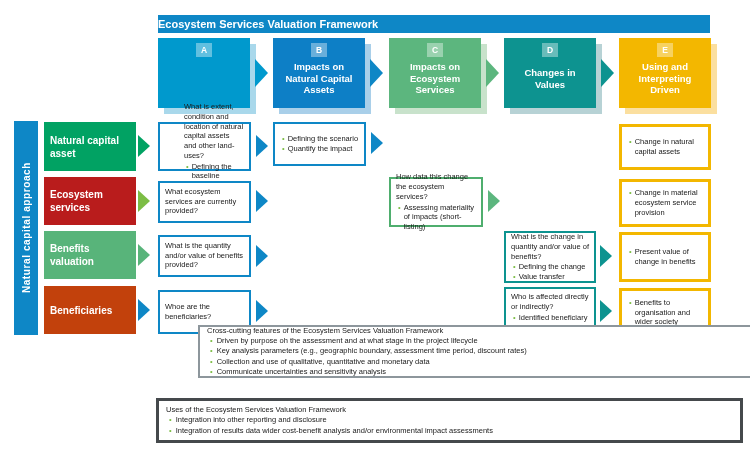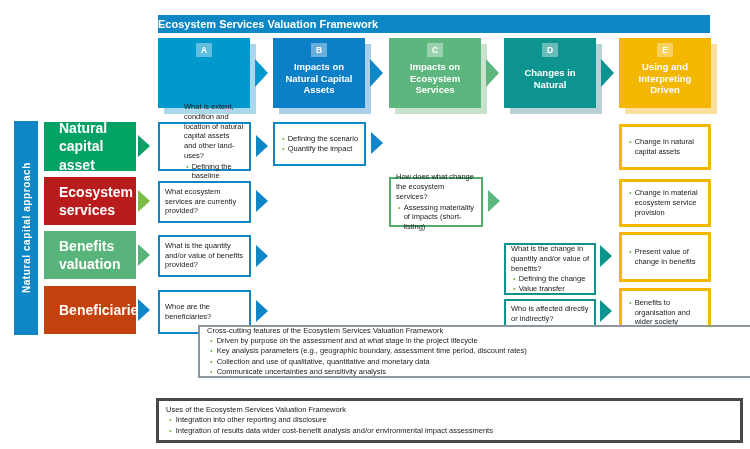--- a/index.html
+++ b/index.html
@@ -45,40 +45,40 @@
   .vbar{
     position:absolute;left:14px;top:121px;width:24px;height:214px;background:#0e87c6;
     display:flex;align-items:center;justify-content:center;
   }
   .vbar .vtxt{
     writing-mode:vertical-rl;transform:rotate(180deg);
     color:#fff;font-weight:bold;font-size:10px;letter-spacing:0.6px;white-space:nowrap;
   }
   
   .rowlab{
-    position:absolute;left:44px;width:92px;color:#fff;font-weight:bold;font-size:14px;
-    display:flex;align-items:center;padding-left:15px;box-sizing:border-box;line-height:1.3;
+    position:absolute;left:44px;width:92px;color:#fff;font-weight:bold;font-size:10px;
+    display:flex;align-items:center;padding-left:6px;box-sizing:border-box;line-height:1.3;
   }
   .rl1{top:122px;height:49px;background:#01a263;}
   .rl2{top:177px;height:48px;background:#b91c1c;}
   .rl3{top:231px;height:48px;background:#58b47a;}
   .rl4{top:286px;height:48px;background:#c2410c;}
   .a-rl1{border-left-color:#01a263;}
   .a-rl2{border-left-color:#7cbd45;}
   .a-rl3{border-left-color:#58b47a;}
   .a-rl4{border-left-color:#0e87c6;}
   
   .qbox{
     position:absolute;background:#fff;box-sizing:border-box;
     font-size:7.5px;line-height:1.3;color:#1a1a1a;
     padding:4px 5px;display:flex;flex-direction:column;justify-content:center;
   }
   .b-blue{border:2.5px solid #0e87c6;}
   .b-green{border:2.5px solid #4fae6e;}
-  .b-teal{border:2.5px solid #0d9390;margin-top:12px;}
+  .b-teal{border:2.5px solid #0d9390;}
   .b-yellow{border:3px solid #f3b700;}
   .qbox .q{margin:0 0 1px 0;}
   .bl{display:flex;margin:0;}
   .bl .blt{color:#7cbd45;font-size:7.5px;margin:0 3px 0 2px;line-height:1.3;}
   .bl .btx{flex:1;}
   
   .fbox{
     position:absolute;left:158px;background:#fff;box-sizing:border-box;
     font-size:7.5px;line-height:1.35;color:#1a1a1a;
     padding:3px 7px;display:flex;flex-direction:column;justify-content:center;
@@ -103,21 +103,21 @@
   <div class="stage stB">
     <div class="badge">B</div>
     <div class="slabel">Impacts on Natural Capital Assets</div>
   </div>
   <div class="stage stC">
     <div class="badge">C</div>
     <div class="slabel">Impacts on Ecosystem Services</div>
   </div>
   <div class="stage stD">
     <div class="badge">D</div>
-    <div class="slabel">Changes in Natural</div>
+    <div class="slabel">Changes in Values</div>
   </div>
   <div class="stage stE">
     <div class="badge">E</div>
     <div class="slabel">Using and Interpreting Driven</div>
   </div>
 
   <div class="tri big c-cyan" style="left:255px;top:59px;"></div>
   <div class="tri big c-blue" style="left:370px;top:59px;"></div>
   <div class="tri big c-green" style="left:486px;top:59px;"></div>
   <div class="tri big c-teal" style="left:601px;top:59px;"></div>
@@ -171,21 +171,21 @@
         <span class="blt">•</span>
         <span class="btx">Change in natural capital assets</span>
       </div>
   </div>
 
   <div class="qbox b-blue" style="left:158px;top:181px;width:93px;height:42px;">
     <p class="q">What ecosystem services are currently provided?</p>
   </div>
   <div class="tri mid c-blue" style="left:256px;top:190px;"></div>
   <div class="qbox b-green" style="left:389px;top:177px;width:94px;height:50px;">
-    <p class="q">How does what change the ecosystem services?</p>
+    <p class="q">How data this change the ecosystem services?</p>
     <div class="bl">
         <span class="blt">•</span>
         <span class="btx">Assessing materiality of impacts (short-listing)</span>
       </div>
   </div>
   <div class="tri mid c-green" style="left:488px;top:190px;"></div>
   <div class="qbox b-yellow" style="left:619px;top:179px;width:92px;height:48px;">
     <div class="bl">
         <span class="blt">•</span>
         <span class="btx">Change in material ecosystem service provision</span>

